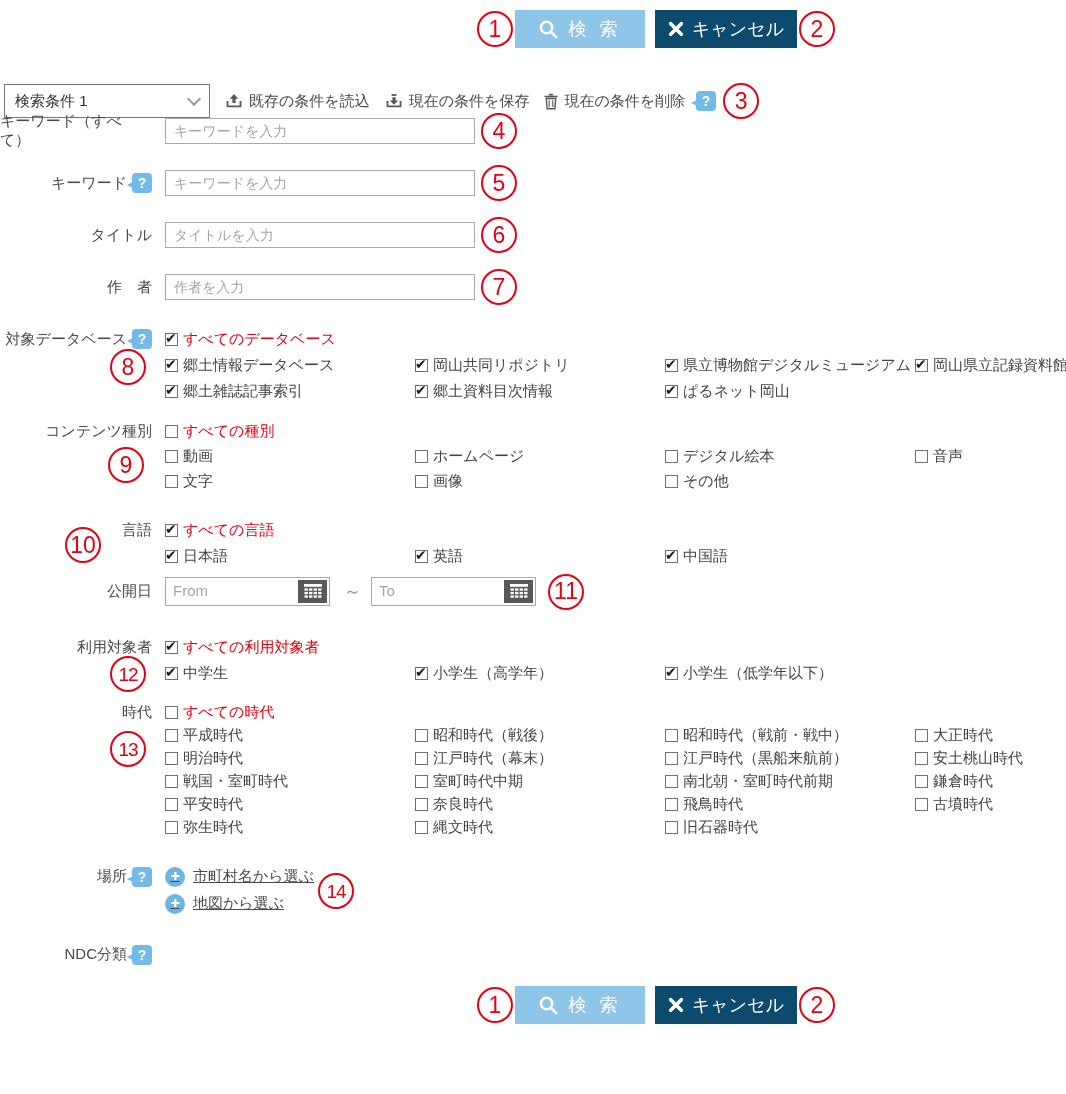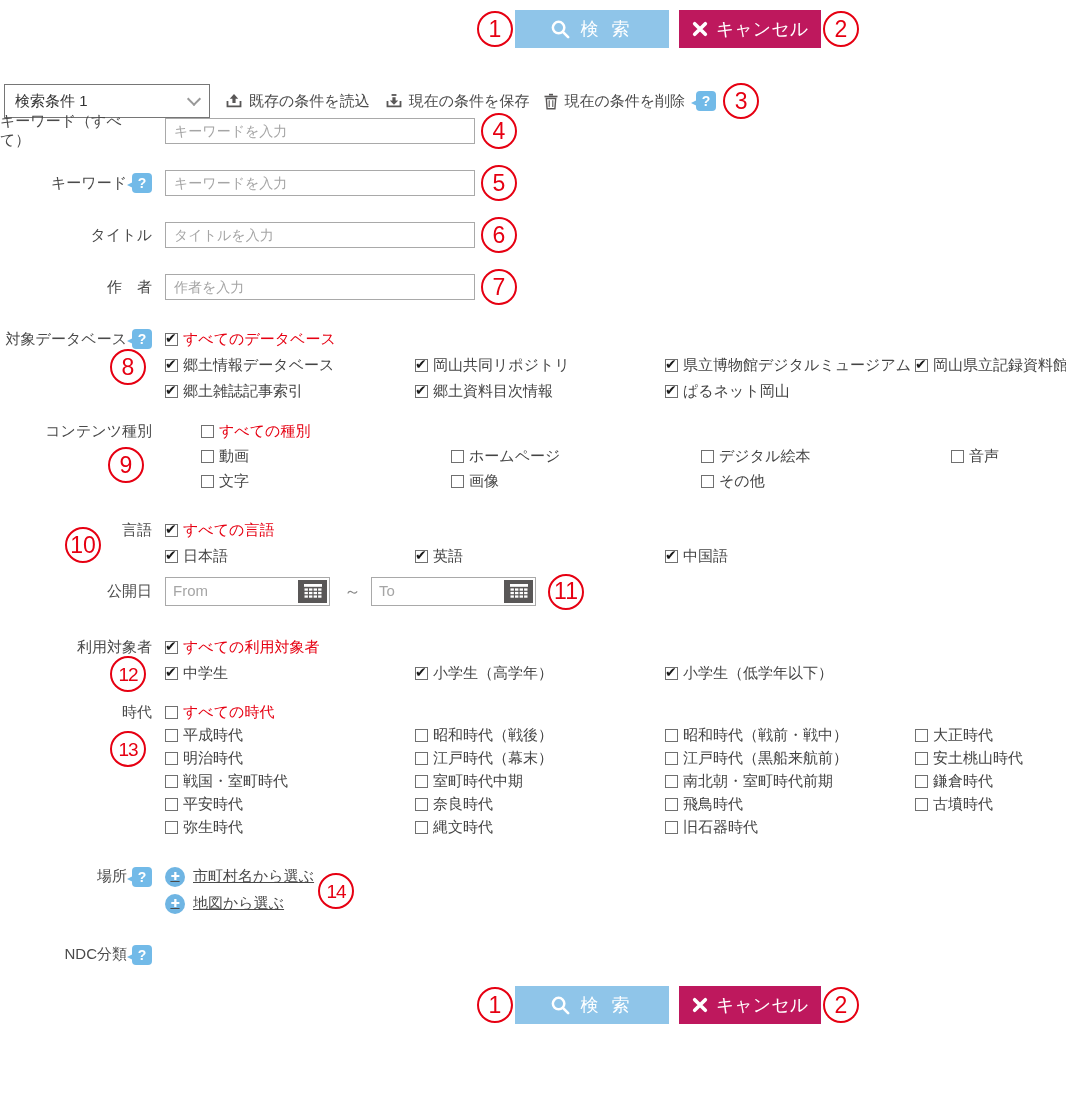--- a/index.html
+++ b/index.html
@@ -3,23 +3,23 @@
 <meta charset="utf-8">
 <style>
   html,body { margin:0; padding:0; background:#fff; }
   body { width:1066px; font-family:"Liberation Sans","DejaVu Sans",sans-serif; color:#4a4a4a; }
 
   
   .btn-row { display:flex; align-items:center; margin-left:477px; height:38px; }
   .btn-row.top { margin-top:10px; }
   .btn-row.bottom { margin-top:18px; margin-bottom:13px; }
   .btn { display:flex; align-items:center; justify-content:center; height:38px; border:none; cursor:pointer; color:#fff; font-size:18px; }
-  .btn-search { width:154px; background:#8FC5E9; gap:9px; margin-left:2px; }
+  .btn-search { width:130px; background:#8FC5E9; gap:9px; margin-left:2px; }
   .btn-search .btn-label { letter-spacing:4px; }
-  .btn-cancel { width:142px; background:#be185d; gap:8px; margin-left:10px; margin-right:2px;text-align:center; }
+  .btn-cancel { width:142px; background:#0c4a6e; gap:8px; margin-left:10px; margin-right:2px;text-align:center; }
 
   
   .marker { flex:0 0 auto; width:32px; height:32px; border:2px solid #E60012; border-radius:50%;
             color:#E60012; display:flex; align-items:center; justify-content:center;
             font-size:23px; line-height:1; background:transparent; }
   .marker.two { font-size:19px; letter-spacing:-1px; }
 
   
   .cond-bar { margin-top:36px; margin-left:4px; display:flex; align-items:center; height:34px; gap:15px; }
   .select { width:206px; height:34px; border:1px solid #767676; background:#fff; display:flex;
@@ -50,21 +50,21 @@
                 border:1px solid #a9a9a9; padding:0 8px; font-size:14px; color:#333; outline:none; }
   input::placeholder { color:#a5a5a5; }
   .field-row .marker { margin-left:6px; }
 
   
   .section { position:relative; display:flex; }
   .group { margin-left:13px; }
   .line { height:26px; display:flex; align-items:center; }
   .cb-grid { display:grid; grid-template-columns:250px 250px 250px auto; grid-auto-rows:26px; align-items:center; }
   .sec-db { margin-top:2px; }
-  .sec-content { margin-top:15px;gap:36px; }
+  .sec-content { margin-top:15px; }
   .sec-content .line, .sec-content .label-col { height:25px; }
   .sec-content .cb-grid { grid-auto-rows:25px; }
   .sec-lang { margin-top:23px; }
   .sec-aud { margin-top:28px; }
   .sec-era { margin-top:15px; }
   .sec-era .line, .sec-era .label-col { height:23px; }
   .sec-era .cb-grid { grid-auto-rows:23px; }
 
   .cb-item { display:flex; align-items:center; cursor:pointer; }
   .cb { width:13px; height:13px; box-sizing:border-box; border:1px solid #707070; background:#fff;

